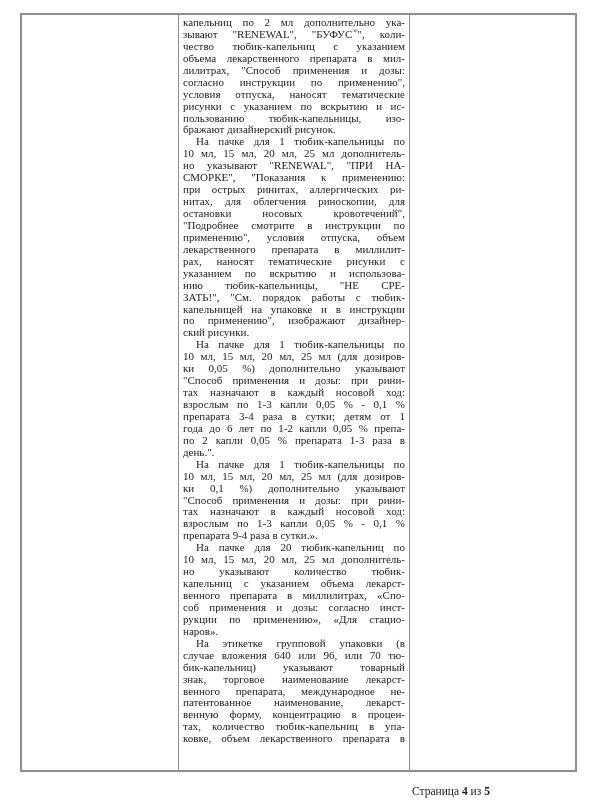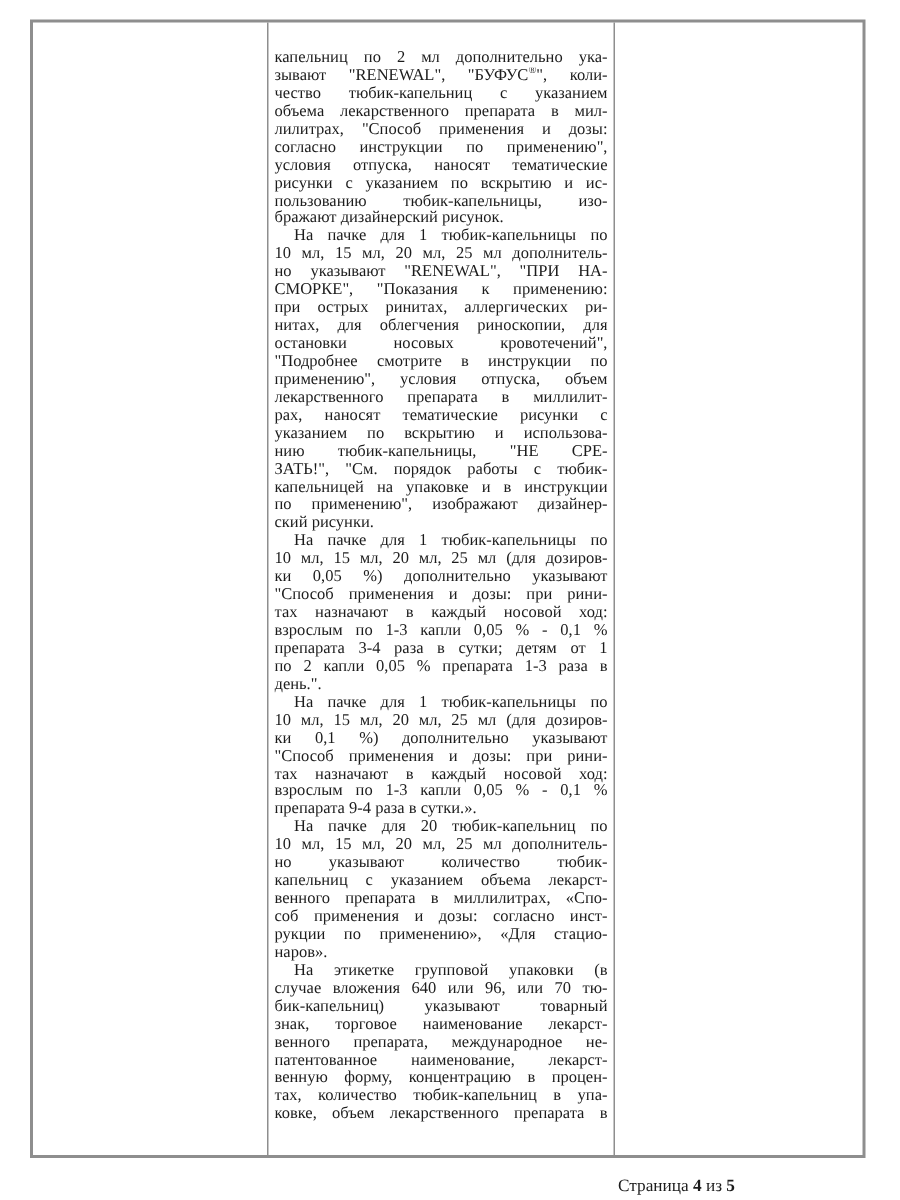--- a/index.html
+++ b/index.html
@@ -30,21 +30,21 @@
     box-sizing: border-box;
     overflow: hidden;
   }
   .cell-left {
     width: 157px;
     border-right: 1px solid #8e8e8e;
   }
   .cell-middle {
     width: 231px;
     border-right: 1px solid #8e8e8e;
-    padding: 18px 4px 0 4px;
+    padding: 2px 4px 0 4px;
   }
   .cell-right {
     flex: 1;
   }
   .paragraph {
     margin: 0;
   }
   .text-line {
     font-size: 11px;
     line-height: 11.95px;
@@ -120,20 +120,21 @@
         <div class="text-line para-end">ский рисунки.</div>
       </div>
       <div class="paragraph">
         <div class="text-line indent">На пачке для 1 тюбик-капельницы по</div>
         <div class="text-line">10 мл, 15 мл, 20 мл, 25 мл (для дозиров-</div>
         <div class="text-line">ки 0,05 %) дополнительно указывают</div>
         <div class="text-line">"Способ применения и дозы: при рини-</div>
         <div class="text-line">тах назначают в каждый носовой ход:</div>
         <div class="text-line">взрослым по 1-3 капли 0,05 % - 0,1 %</div>
         <div class="text-line">препарата 3-4 раза в сутки; детям от 1</div>
+        <div class="text-line">года до 6 лет по 1-2 капли 0,05 % препа-</div>
         <div class="text-line">по 2 капли 0,05 % препарата 1-3 раза в</div>
         <div class="text-line para-end">день.".</div>
       </div>
       <div class="paragraph">
         <div class="text-line indent">На пачке для 1 тюбик-капельницы по</div>
         <div class="text-line">10 мл, 15 мл, 20 мл, 25 мл (для дозиров-</div>
         <div class="text-line">ки 0,1 %) дополнительно указывают</div>
         <div class="text-line">"Способ применения и дозы: при рини-</div>
         <div class="text-line">тах назначают в каждый носовой ход:</div>
         <div class="text-line">взрослым по 1-3 капли 0,05 % - 0,1 %</div>

